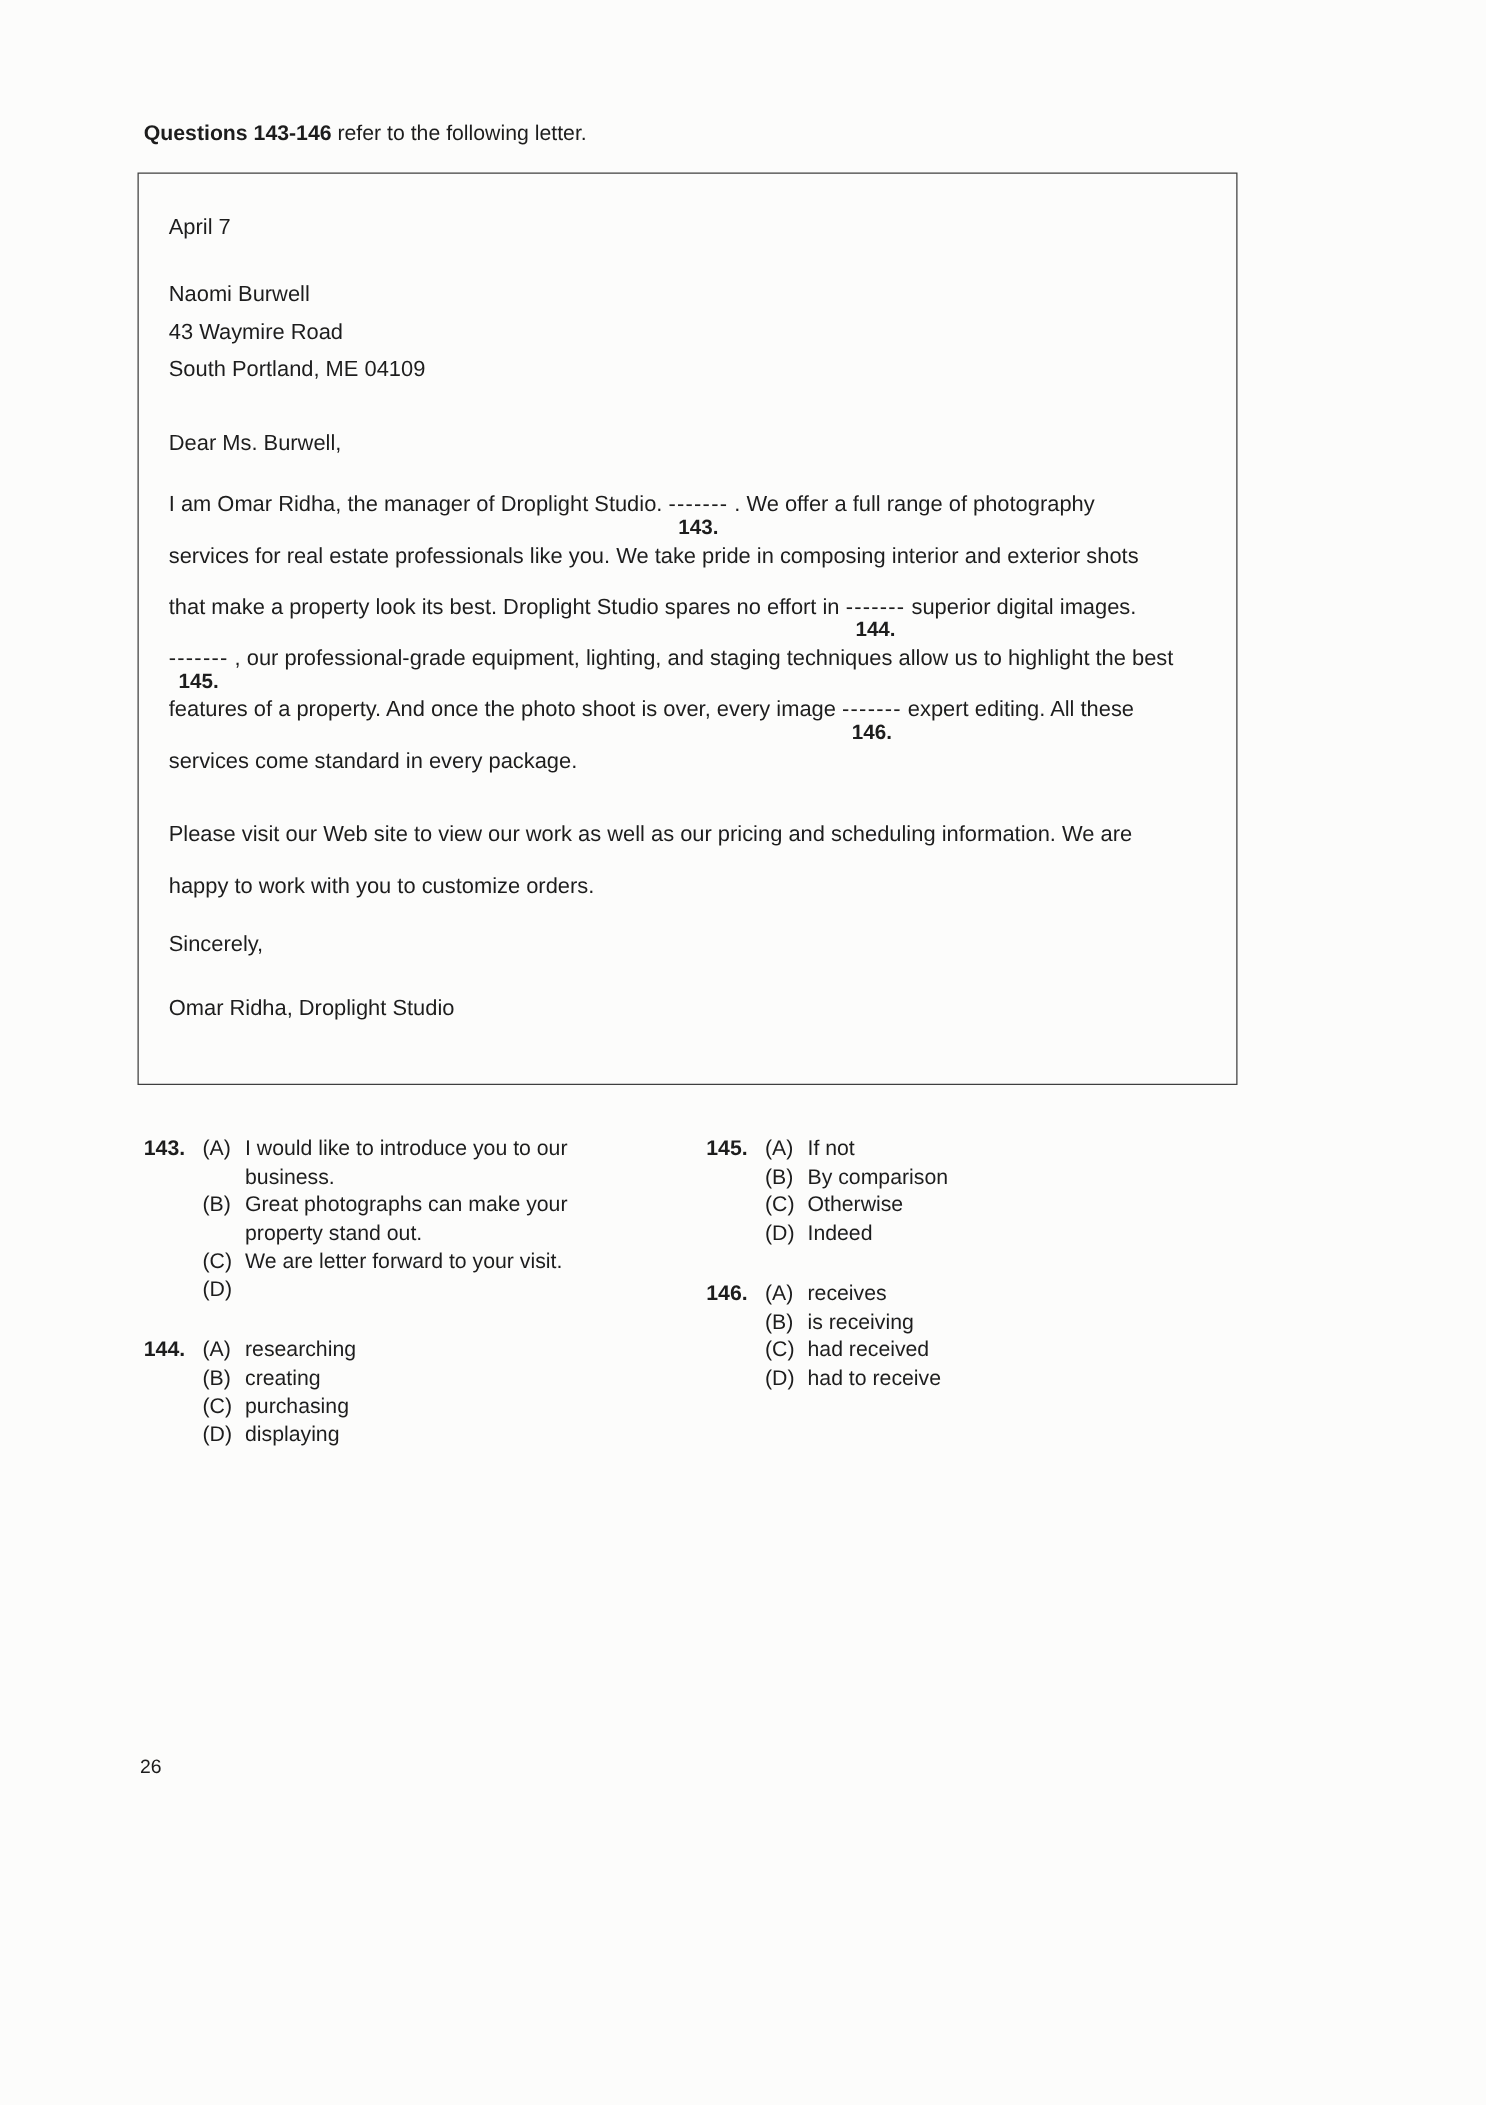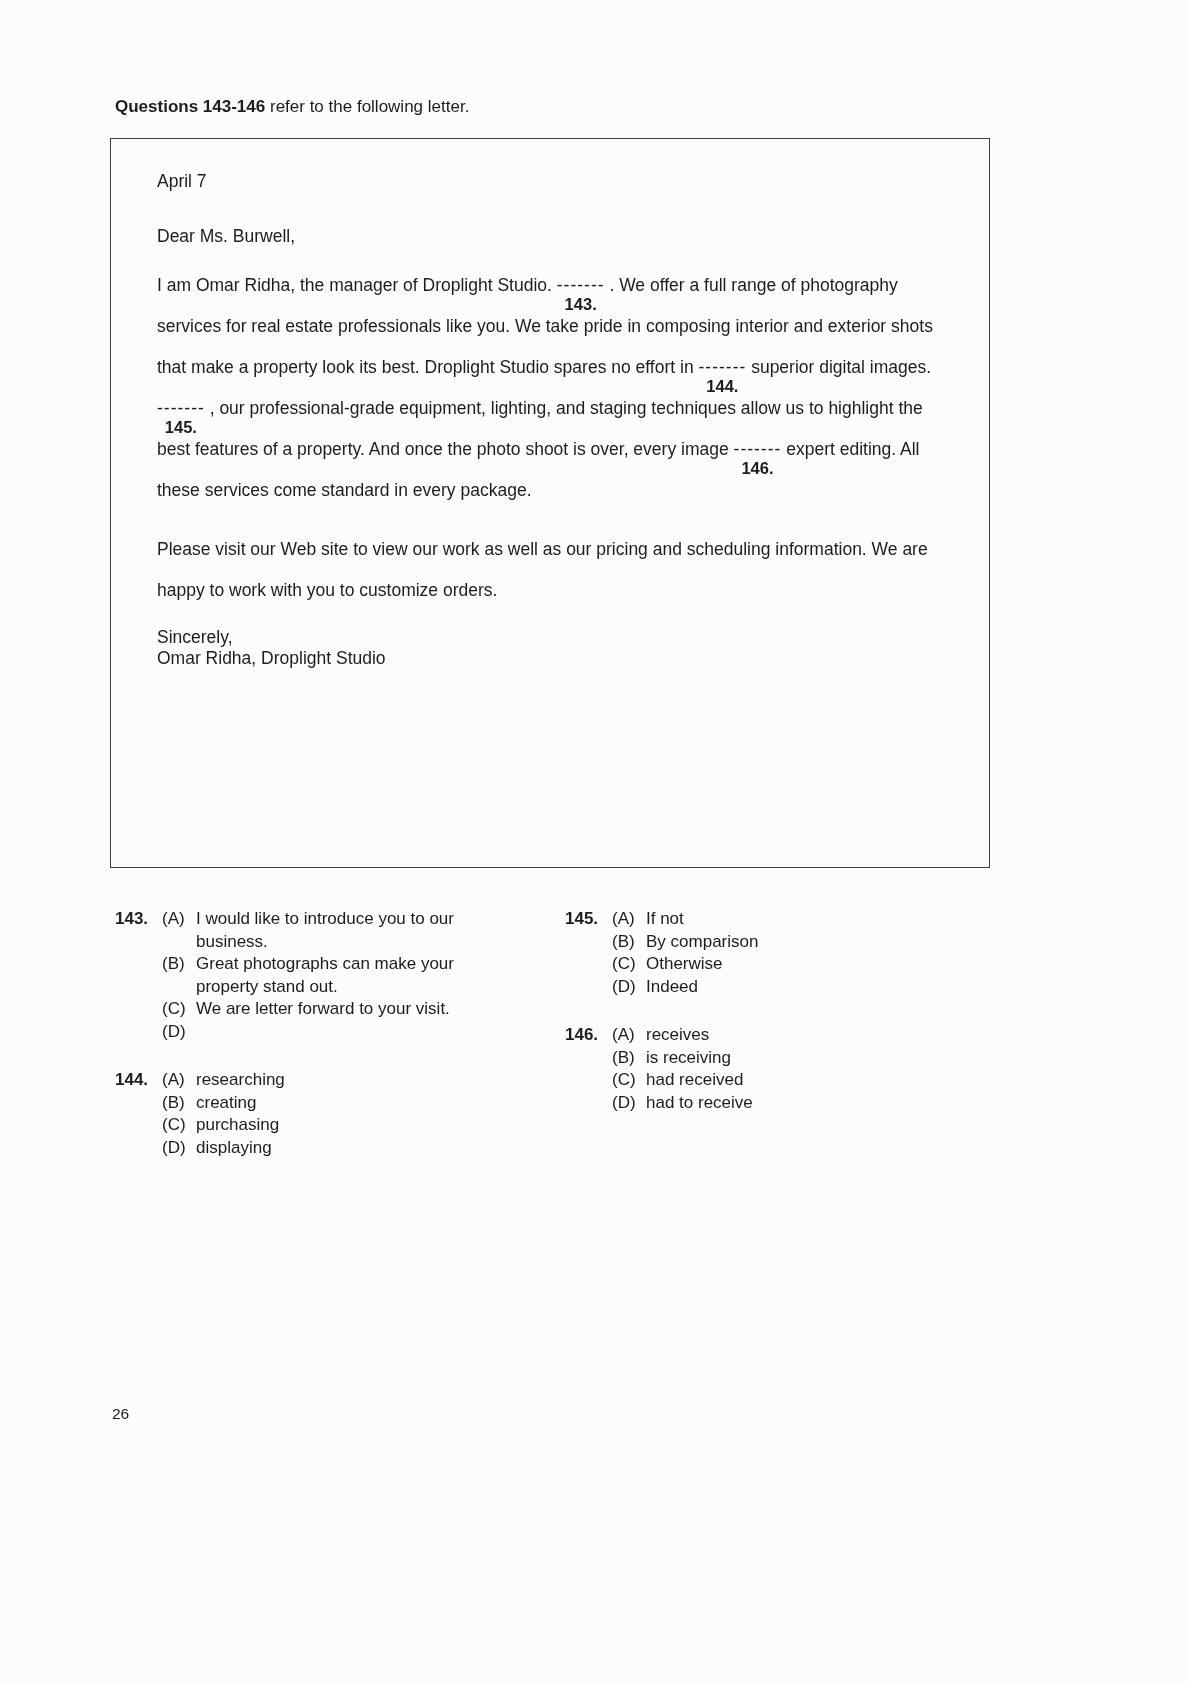--- a/index.html
+++ b/index.html
@@ -27,33 +27,33 @@
   .header .bold { font-weight: bold; }
 
   
   .letter-box {
     position: absolute;
     top: 138px;
     left: 110px;
     width: 880px;
     height: 730px;
     border: 1.5px solid #3f3f3f;
-    padding: 32px 32px 0 46px;
+    padding: 32px 32px 0 24px;
     font-size: 17.5px;
   }
   .letter-date { margin-bottom: 28px; }
   .recipient-line { line-height: 30px; }
   .salutation { margin-top: 34px; }
   .body-par {
     margin-top: 18px;
     line-height: 41px;
     max-width: 805px;
   }
   .closing { margin-top: 16px; }
-  .signature { }
+  .signature { margin-top: 30px; }
 
   
   .blank {
     display: inline-block;
     position: relative;
     letter-spacing: 1px;
   }
   .blank .num {
     position: absolute;
     top: 19px;
@@ -102,20 +102,25 @@
 <body>
 
 <div class="page">
 
   <div class="header">
     <span class="bold">Questions 143-146</span><span> refer to the following letter.</span>
   </div>
 
   <div class="letter-box">
     <p class="letter-date">April 7</p>
+    <div id="recipient">
+        <p class="recipient-line">Naomi Burwell</p>
+        <p class="recipient-line">43 Waymire Road</p>
+        <p class="recipient-line">South Portland, ME 04109</p>
+      </div>
     <p class="salutation">Dear Ms. Burwell,</p>
     <div id="letter-body">
         <p class="body-par">I am Omar Ridha, the manager of Droplight Studio. <span class="blank"><span>-------</span><span class="num">143.</span></span> . We offer a full range of photography services for real estate professionals like you. We take pride in composing interior and exterior shots that make a property look its best. Droplight Studio spares no effort in <span class="blank"><span>-------</span><span class="num">144.</span></span> superior digital images. <span class="blank"><span>-------</span><span class="num">145.</span></span> , our professional-grade equipment, lighting, and staging techniques allow us to highlight the best features of a property. And once the photo shoot is over, every image <span class="blank"><span>-------</span><span class="num">146.</span></span> expert editing. All these services come standard in every package.</p>
         <p class="body-par">Please visit our Web site to view our work as well as our pricing and scheduling information. We are happy to work with you to customize orders.</p>
       </div>
     <p class="closing">Sincerely,</p>
     <p class="signature">Omar Ridha, Droplight Studio</p>
   </div>
 
   <div class="questions">

